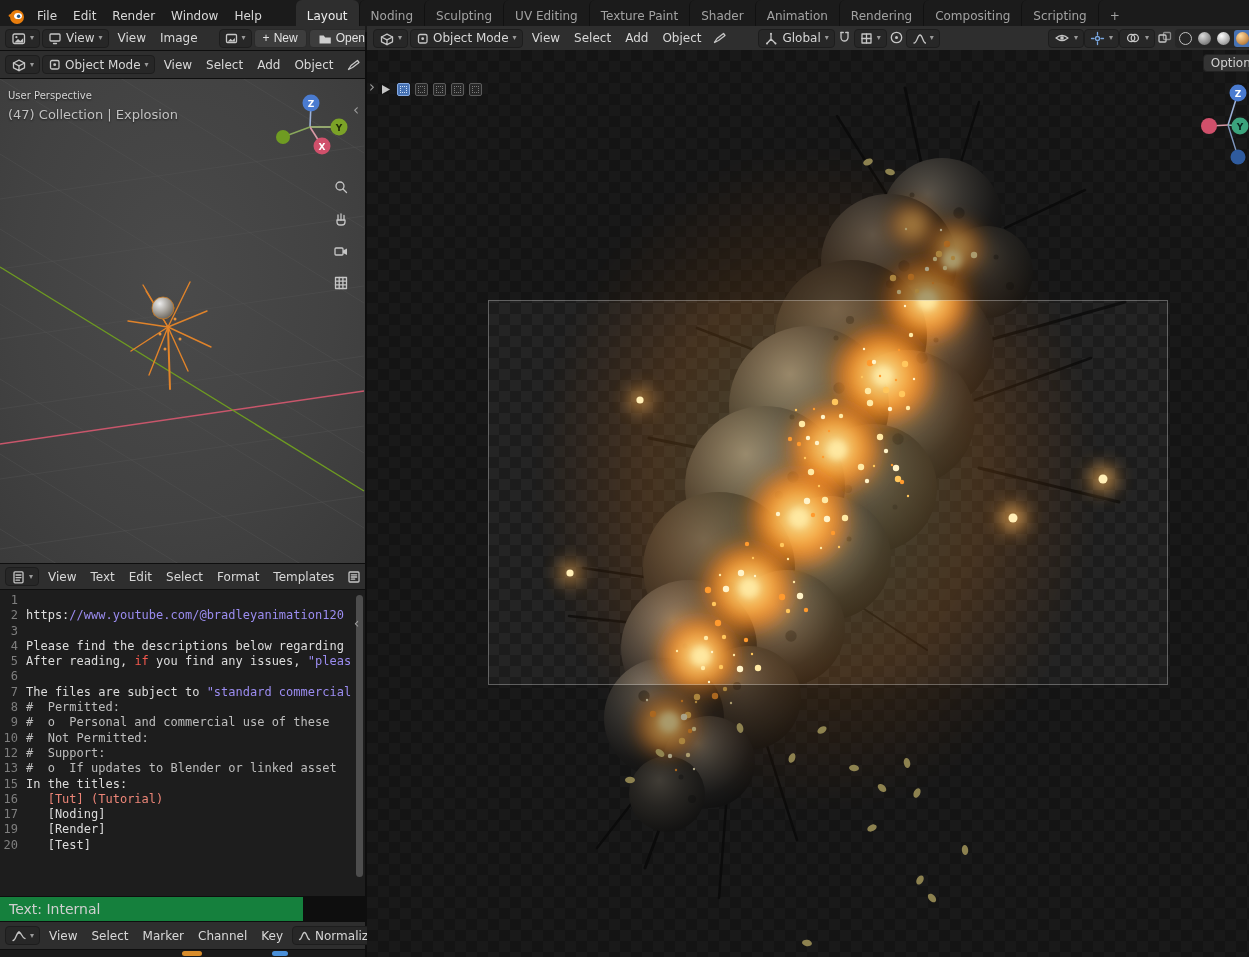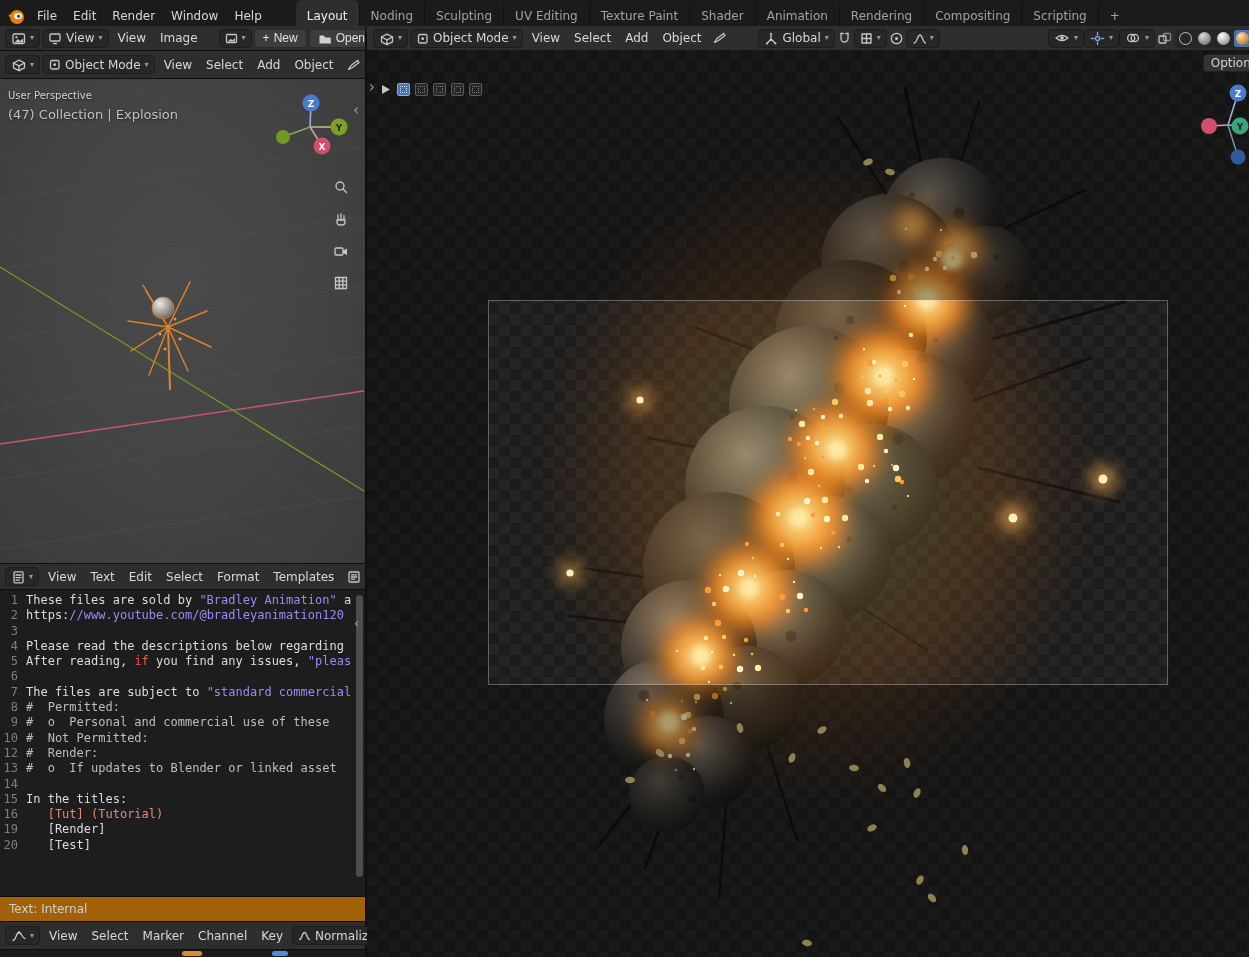--- a/index.html
+++ b/index.html
@@ -28,27 +28,27 @@
   .tab+.tab{border-left:1px solid rgba(0,0,0,.35);}
   .tab.active{background:#2e2e2e;color:#ececec;border-left:none;}
   
   .imghdr{left:0;top:26px;width:365px;height:24px;overflow:hidden;}
   .lvphdr{left:0;top:51px;width:365px;height:27px;}
   .vpleft{position:absolute;left:0;top:79px;width:365px;height:484px;overflow:hidden;
           background:radial-gradient(ellipse at 48% 42%,#4a4a4a 0%,#424242 60%,#3a3a3a 100%);}
   .texthdr{left:0;top:564px;width:365px;height:25px;}
   .textbody{position:absolute;left:0;top:590px;width:365px;height:306px;background:#1d1d1d;
             overflow:hidden;font-family:"DejaVu Sans Mono",monospace;font-size:12px;padding-top:3px;}
-  .textfoot{position:absolute;left:0;top:897px;width:365px;height:24px;background:#a16207;
-            display:flex;align-items:center;padding-left:9px;color:#cfcfcf;font-size:12px;}
+  .textfoot{position:absolute;left:0;top:897px;width:303px;height:24px;background:#15803d;
+            display:flex;align-items:center;padding-left:9px;color:#cfcfcf;font-size:14px;}
   .graphhdr{left:0;top:922px;width:365px;height:27px;}
   .sliver{position:absolute;left:0;top:950px;width:365px;height:7px;background:#1a1a1a;}
   .rightpane{position:absolute;left:367px;top:26px;width:882px;height:931px;overflow:hidden;background:#2e2e2e;}
   .vphdr{position:relative;width:100%;height:24px;display:flex;align-items:center;gap:2px;background:#2e2e2e;padding:0 6px;}
-  .hgrp{display:flex;align-items:center;gap:0;}
+  .hgrp{display:flex;align-items:flex-start;gap:0;}
   
   .vp3d{position:relative;width:882px;height:907px;overflow:hidden;
         background:repeating-conic-gradient(#242424 0% 25%,#1c1c1c 0% 50%) 0 0/22px 22px;}
   .xsvg{position:absolute;left:0;top:0;pointer-events:none;}
   .camrect{position:absolute;left:121px;top:250px;width:680px;height:385px;
            border:1px solid rgba(205,205,205,.38);box-shadow:0 0 0 2000px rgba(6,6,6,.34);}
   .optpill{position:absolute;top:4px;right:-16px;background:#333;border:1px solid #222;border-radius:4px;
            height:18px;display:flex;align-items:center;padding:0 7px;color:#d2d2d2;}
   .miniicons{position:absolute;left:12px;top:33px;display:flex;align-items:center;gap:5px;}
   .sq{width:13px;height:13px;border:1px solid #5c5c5c;background:#272727;border-radius:2px;position:relative;}
@@ -300,35 +300,35 @@
     <div class="iconbtn">
       <svg class="ic" width="14" height="14">
           <rect x="2" y="2" width="10" height="10" rx="1"></rect>
           <path d="M4.3 4.8 h5.4 M4.3 7 h5.4 M4.3 9.2 h3.4"></path>
         </svg>
     </div>
   </div>
 
   <div class="textbody">
     <div>
-        <div class="tl"><span class="ln">1</span><span class="cl"><span class="tok-p">These files are sold by </span><span class="tok-s">"Bradley Animation"</span><span class="tok-p"> a</span></span></div>
+        <div class="tl"><span class="ln">1</span></div>
         <div class="tl"><span class="ln">2</span><span class="cl"><span class="tok-p">https:</span><span class="tok-s">//www.youtube.com/@bradleyanimation120</span></span></div>
         <div class="tl"><span class="ln">3</span><span class="cl"></span></div>
-        <div class="tl"><span class="ln">4</span><span class="cl"><span class="tok-p">Please read the descriptions below regarding </span></span></div>
+        <div class="tl"><span class="ln">4</span><span class="cl"><span class="tok-p">Please find the descriptions below regarding </span></span></div>
         <div class="tl"><span class="ln">5</span><span class="cl"><span class="tok-p">After reading, </span><span class="tok-k">if</span><span class="tok-p"> you find any issues, </span><span class="tok-s">"pleas</span></span></div>
         <div class="tl"><span class="ln">6</span><span class="cl"></span></div>
         <div class="tl"><span class="ln">7</span><span class="cl"><span class="tok-p">The files are subject to </span><span class="tok-s">"standard commercial</span></span></div>
         <div class="tl"><span class="ln">8</span><span class="cl"><span class="tok-c">#  Permitted:</span></span></div>
         <div class="tl"><span class="ln">9</span><span class="cl"><span class="tok-c">#  o  Personal and commercial use of these </span></span></div>
         <div class="tl"><span class="ln">10</span><span class="cl"><span class="tok-c">#  Not Permitted:</span></span></div>
-        <div class="tl"><span class="ln">12</span><span class="cl"><span class="tok-c">#  Render:</span></span></div>
+        <div class="tl"><span class="ln">12</span><span class="cl"><span class="tok-c">#  Support:</span></span></div>
         <div class="tl"><span class="ln">13</span><span class="cl"><span class="tok-c">#  o  If updates to Blender or linked asset</span></span></div>
-        <div class="tl"><span class="ln">14</span><span class="cl"></span></div>
         <div class="tl"><span class="ln">15</span><span class="cl"><span class="tok-p">In the titles:</span></span></div>
         <div class="tl"><span class="ln">16</span><span class="cl"><span class="tok-r">   [Tut] (Tutorial)</span></span></div>
+        <div class="tl"><span class="ln">17</span><span class="cl"><span class="tok-p">   [Noding]</span></span></div>
         <div class="tl"><span class="ln">19</span><span class="cl"><span class="tok-p">   [Render]</span></span></div>
         <div class="tl"><span class="ln">20</span><span class="cl"><span class="tok-p">   [Test]</span></span></div>
       </div>
     <div class="scrollv"></div>
     <span class="tchev rchev">‹</span>
   </div>
   <div class="textfoot">
     <span>Text: Internal</span>
   </div>
 

